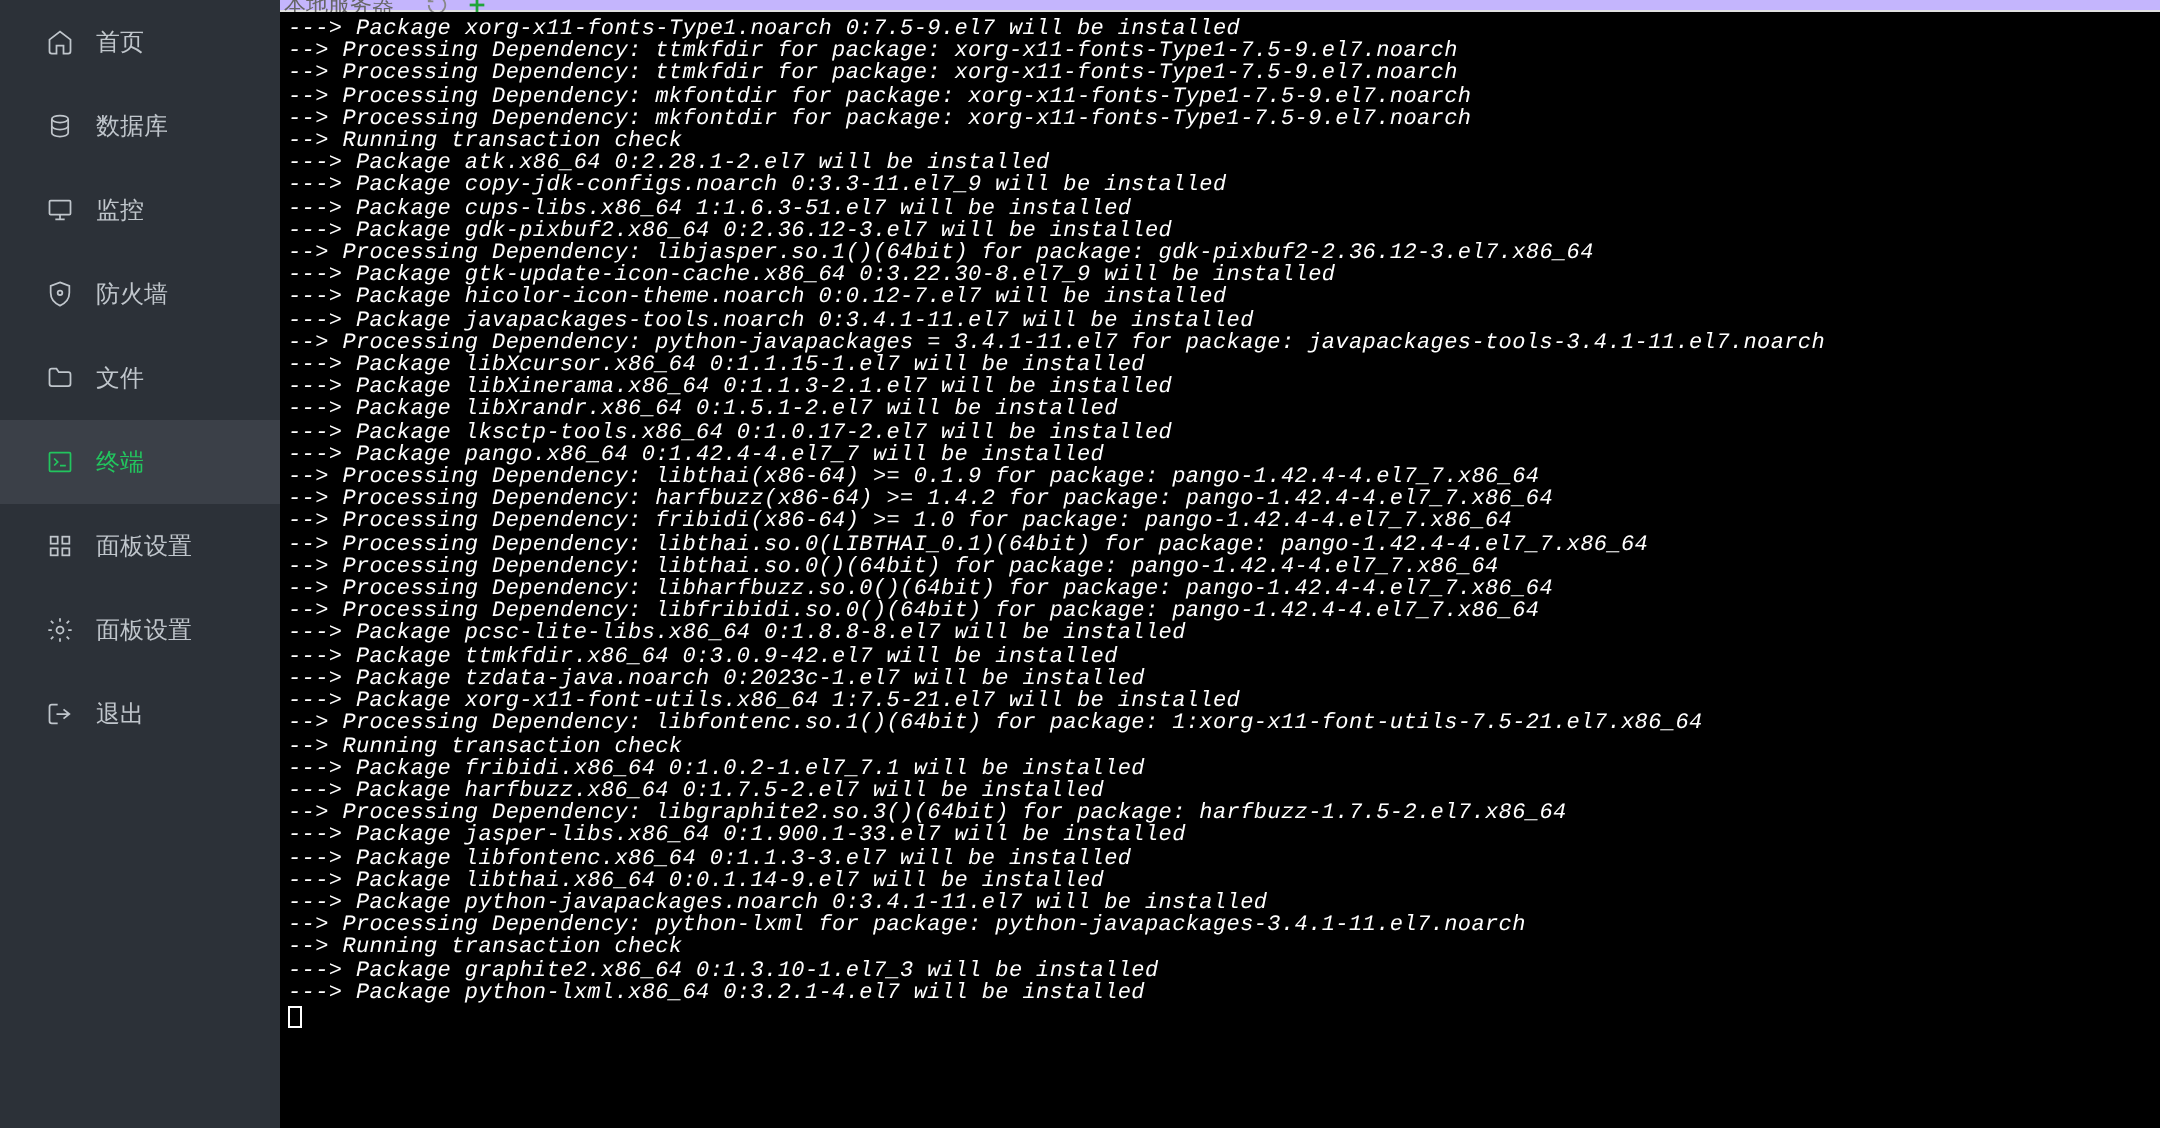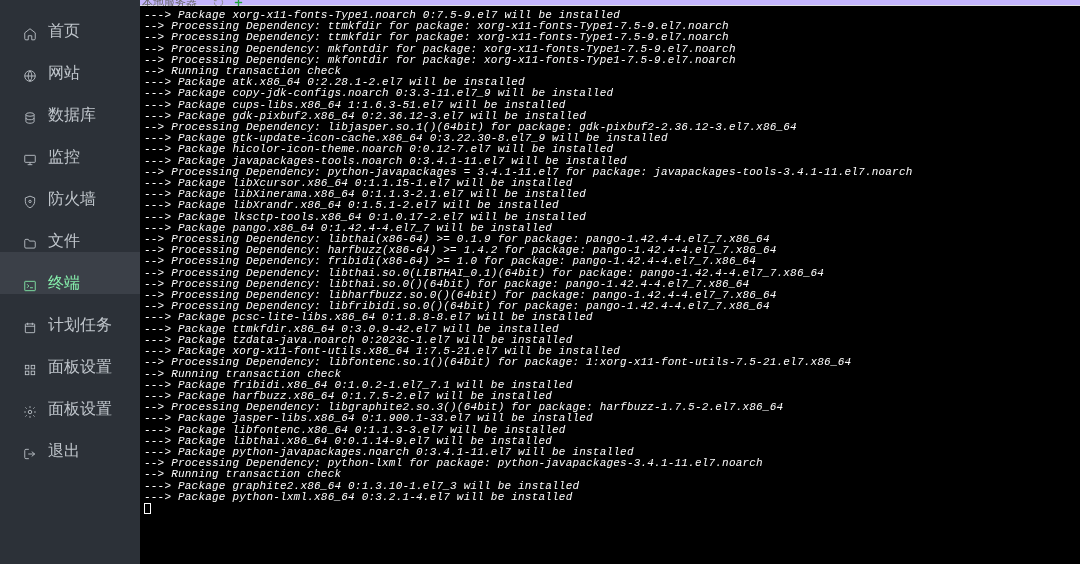--- a/index.html
+++ b/index.html
@@ -1,20 +1,20 @@
 <!DOCTYPE html>
 <html><head>
 <meta charset="utf-8">
 <style>
 * { margin: 0; padding: 0; box-sizing: border-box; }
 body { font-family: "Microsoft YaHei", sans-serif; background: #2c2c2c; overflow: hidden; width: 1080px; height: 564px; }
 .layout { display: flex; height: 564px; }
 .sidebar { width: 140px; background: #2c3138; flex-shrink: 0; overflow-y: auto; }
-.sidebar-item { display: flex; align-items: flex-end; height: 42px; padding: 0 16px 0 22px; color: #c0c6cc; font-size: 16px; cursor: pointer; }
-.sidebar-item.active { background: #3b4048; color: #86efac; }
+.sidebar-item { display: flex; align-items: center; height: 42px; padding: 0 16px 0 22px; color: #c0c6cc; font-size: 12px; cursor: pointer; }
+.sidebar-item.active { background: #3b4048; color: #22c55e; }
 .sidebar-item .icon { width: 16px; height: 16px; margin-right: 10px; display: flex; align-items: center; justify-content: center; flex-shrink: 0; }
 .sidebar-item .icon svg { width: 14px; height: 14px; stroke: currentColor; fill: none; stroke-width: 1.5; }
 .main { flex: 1; display: flex; flex-direction: column; background: #fff; min-width: 0; }
 .tabs { height: 6px; background: #c4b5fd; border-bottom: 1px solid #e0e0e0; display: flex; align-items: center; padding: 0 2px; }
 .tab-label { font-size: 11px; color: #666; margin-right: 8px; }
 .tab-refresh, .tab-add { width: 14px; height: 14px; display: flex; align-items: center; justify-content: center; margin-left: 6px; cursor: pointer; }
 .tab-refresh svg, .tab-add svg { width: 11px; height: 11px; }
 .terminal { flex: 1; background: #000; color: #fff; font-family: "Courier New", monospace; font-size: 11px; line-height: 11.2px; padding: 4px 0 0 4px; overflow: hidden; white-space: pre; letter-spacing: 0.2px; font-style: italic; }
 .cursor-block { display: inline-block; width: 7px; height: 11px; border: 1px solid #fff; }
 </style>
@@ -23,29 +23,20 @@
 
 <div class="layout">
   <nav class="sidebar" id="sidebar">
       <div class="sidebar-item">
         <span class="icon">
           <svg viewBox="0 0 24 24">
             <path d="M3 10l9-7 9 7v10a2 2 0 0 1-2 2h-4v-7h-6v7H5a2 2 0 0 1-2-2z"></path>
           </svg>
         </span>
         <span>首页</span>
-      </div>
-      <div class="sidebar-item">
-        <span class="icon">
-          <svg viewBox="0 0 24 24">
-            <circle cx="12" cy="12" r="9"></circle>
-            <path d="M3 12h18M12 3a14 14 0 0 1 0 18M12 3a14 14 0 0 0 0 18"></path>
-          </svg>
-        </span>
-        <span>网站</span>
       </div>
       <div class="sidebar-item">
         <span class="icon">
           <svg viewBox="0 0 24 24">
             <ellipse cx="12" cy="6" rx="7" ry="3"></ellipse>
             <path d="M5 6v12c0 1.7 3.1 3 7 3s7-1.3 7-3V6"></path>
             <path d="M5 12c0 1.7 3.1 3 7 3s7-1.3 7-3"></path>
           </svg>
         </span>
         <span>数据库</span>
@@ -77,29 +68,20 @@
         <span>文件</span>
       </div>
       <div class="sidebar-item active">
         <span class="icon">
           <svg viewBox="0 0 24 24">
             <rect x="3" y="4" width="18" height="16" rx="1"></rect>
             <path d="M7 9l3 3-3 3M12 15h5"></path>
           </svg>
         </span>
         <span>终端</span>
-      </div>
-      <div class="sidebar-item">
-        <span class="icon">
-          <svg viewBox="0 0 24 24">
-            <rect x="4" y="5" width="16" height="15" rx="1"></rect>
-            <path d="M4 9h16M8 3v4M16 3v4"></path>
-          </svg>
-        </span>
-        <span>计划任务</span>
       </div>
       <div class="sidebar-item">
         <span class="icon">
           <svg viewBox="0 0 24 24">
             <rect x="4" y="4" width="6" height="6"></rect>
             <rect x="14" y="4" width="6" height="6"></rect>
             <rect x="4" y="14" width="6" height="6"></rect>
             <rect x="14" y="14" width="6" height="6"></rect>
           </svg>
         </span>

